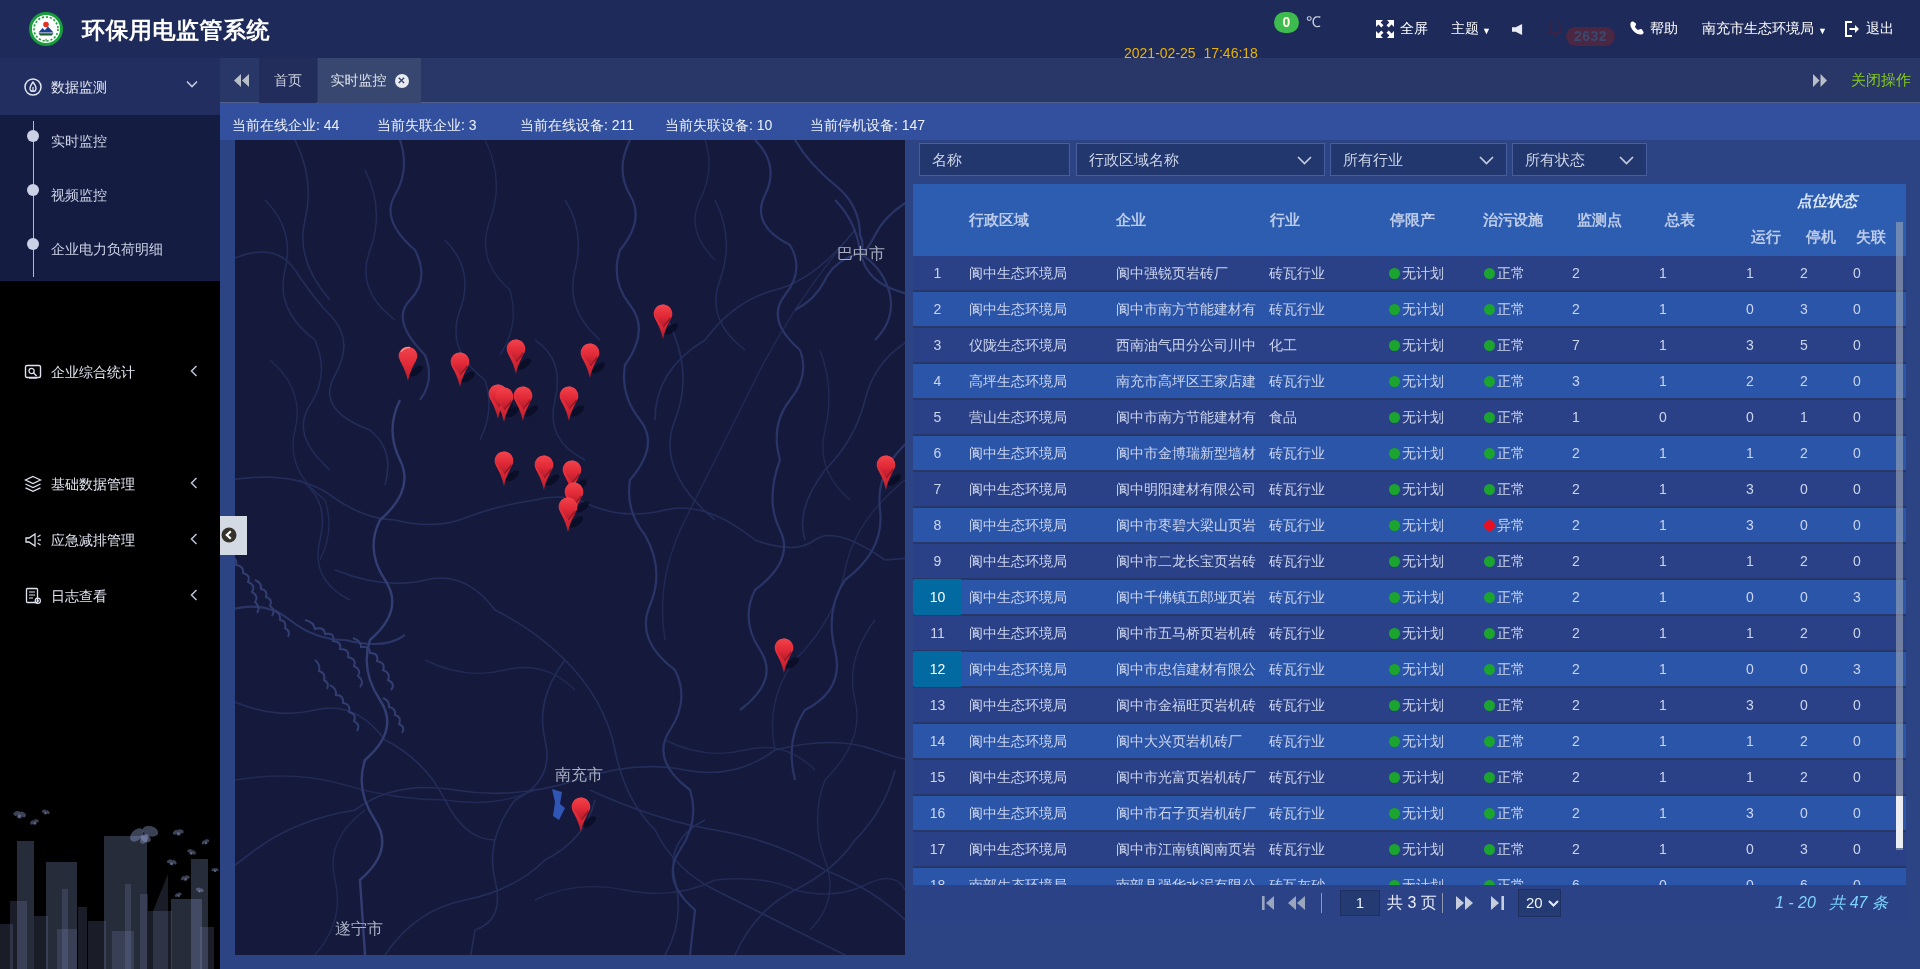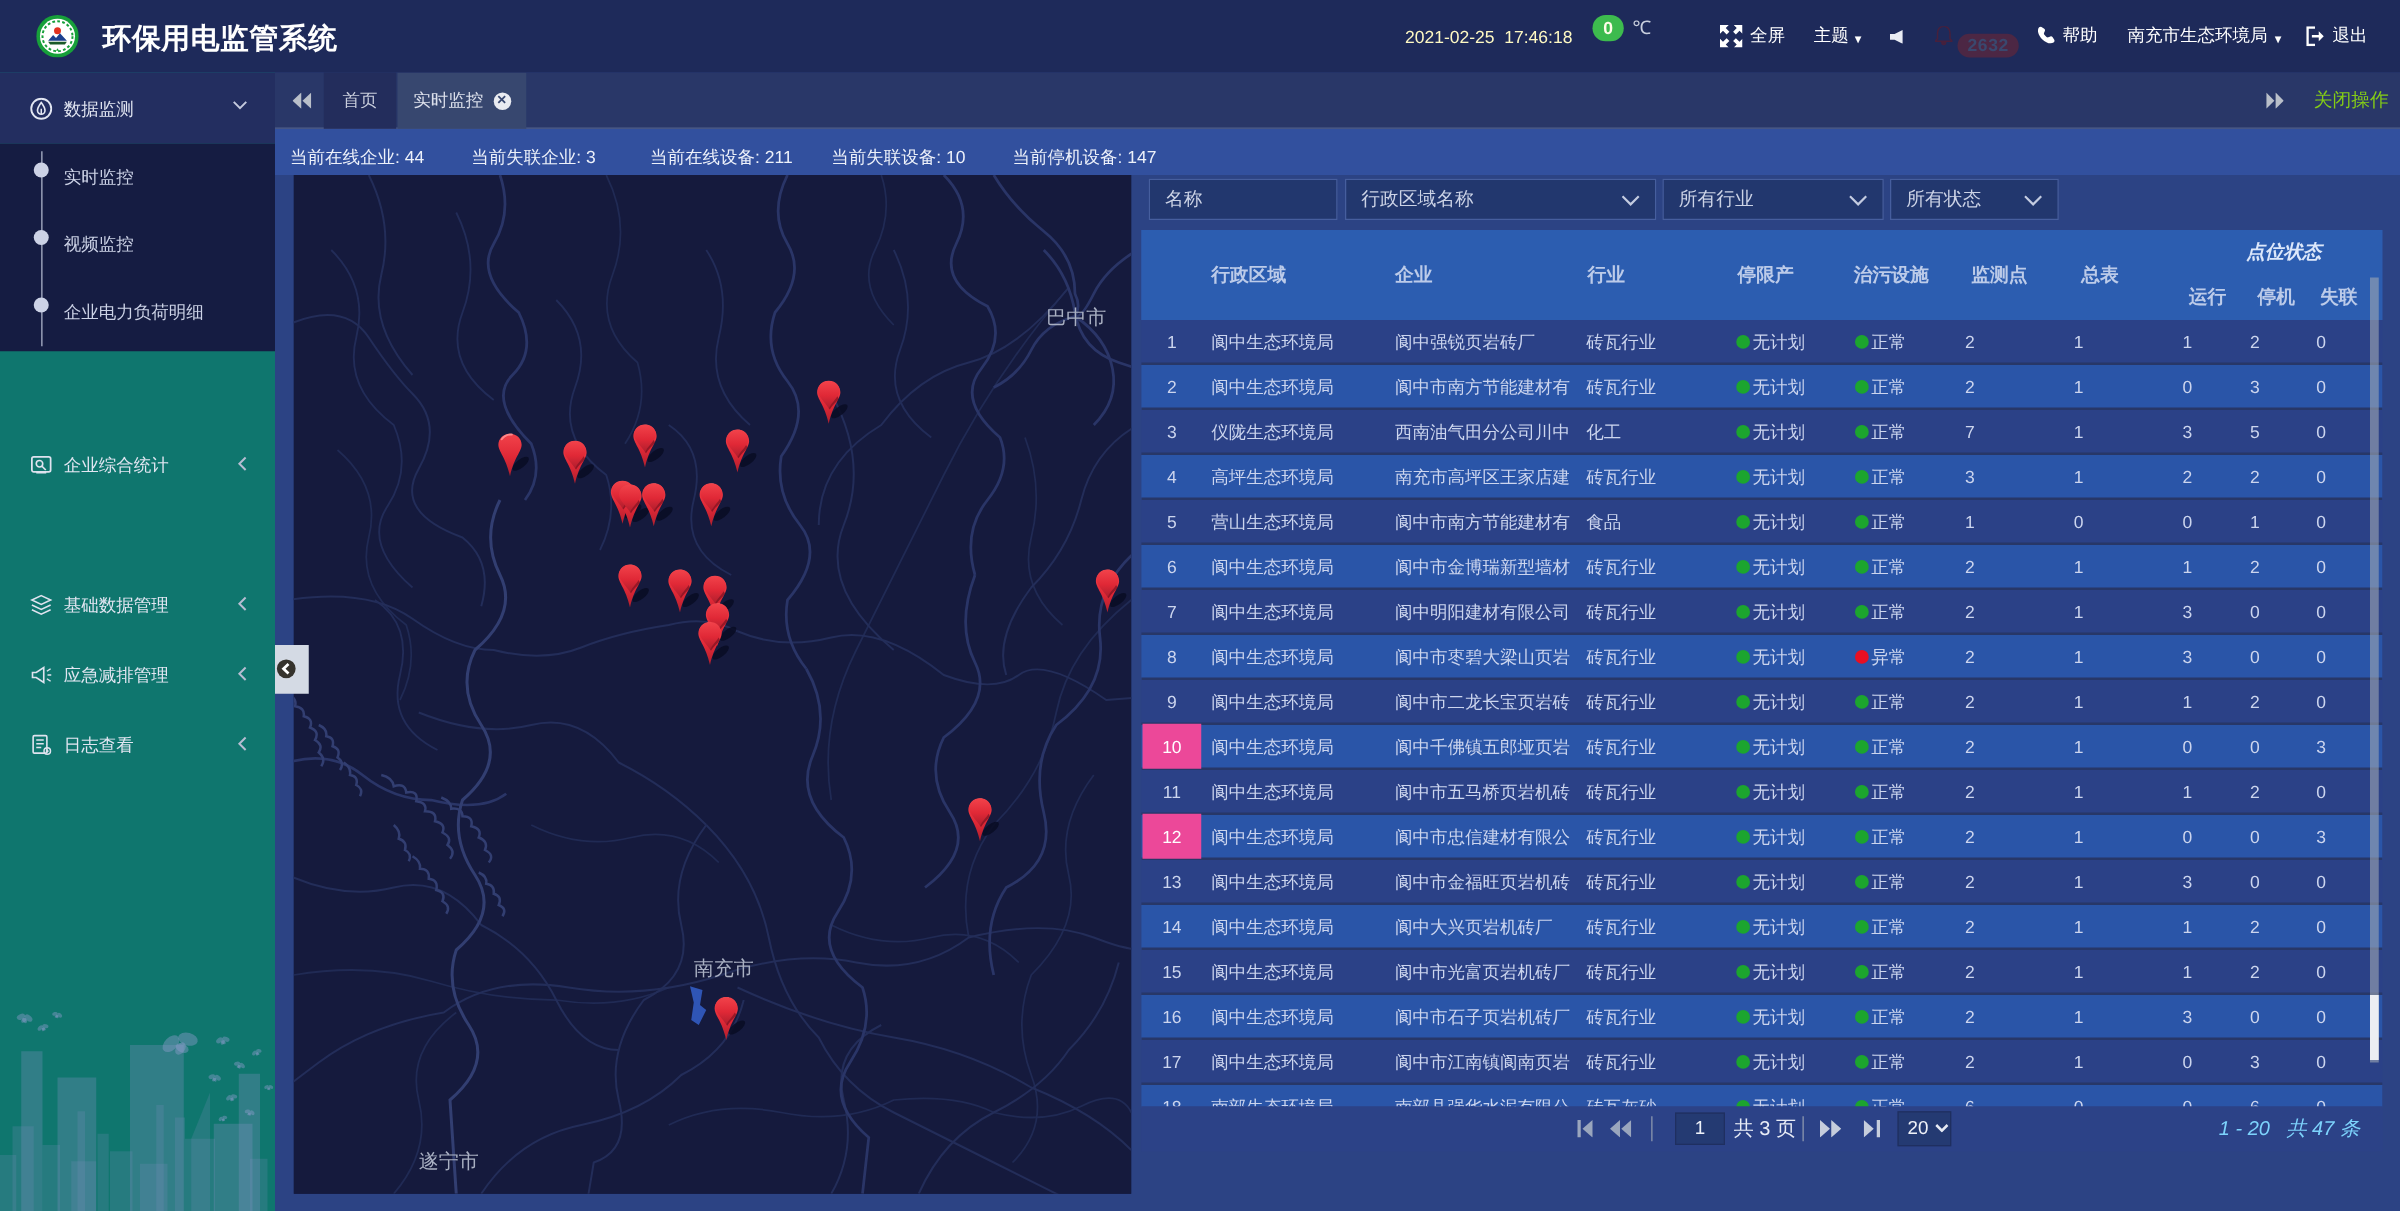--- a/index.html
+++ b/index.html
@@ -5,21 +5,21 @@
 html,body{margin:0;padding:0;width:1920px;height:969px;overflow:hidden;
  font-family:"Liberation Sans",sans-serif;background:#2c4384;}
 *{box-sizing:border-box;}
 .abs{position:absolute;}
 
 #header{position:absolute;left:0;top:0;width:1920px;height:58px;background:#1e2a5a;z-index:30;}
 #logo{position:absolute;left:29px;top:12px;width:34px;height:34px;}
 #title{position:absolute;left:82px;top:15px;font-size:23px;font-weight:bold;color:#fff;letter-spacing:0.5px;}
 .hitem{position:absolute;top:0;height:58px;display:flex;align-items:center;color:#fff;font-size:14px;}
 
-#sidebar{position:absolute;left:0;top:58px;width:220px;height:911px;background:#0f766e;z-index:20;overflow:hidden;}
+#sidebar{position:absolute;left:0;top:58px;width:220px;height:911px;background:#000000;z-index:20;overflow:hidden;}
 .m-item{position:absolute;left:0;width:220px;height:56px;color:#e2e6f2;}
 .m-ico{position:absolute;left:24px;top:50%;margin-top:-9px;width:18px;height:18px;}
 .m-txt{position:absolute;left:51px;top:50%;margin-top:-10px;font-size:14px;line-height:20px;}
 .m-ar{position:absolute;right:22px;top:50%;margin-top:-7px;font-size:13px;color:#b6bdd2;}
 
 #tabbar{position:absolute;left:220px;top:58px;width:1700px;height:45px;background:#293768;z-index:10;border-bottom:1px solid #50608c;}
 .tab{position:absolute;top:0;height:45px;display:flex;align-items:center;justify-content:center;font-size:14px;}
 
 #stats{position:absolute;left:220px;top:103px;width:1700px;height:37px;background:#32509e;color:#edf1fa;font-size:14px;}
 #stats span{position:absolute;top:14px;}
@@ -31,42 +31,42 @@
 #thead{position:absolute;left:913px;top:184px;width:993px;height:72px;background:#2c5db0;color:#bccbe9;font-weight:bold;font-size:15px;}
 #tbody{position:absolute;left:913px;top:256px;width:993px;height:630px;overflow:hidden;}
 .trow{position:relative;width:993px;height:36px;}
 .trow .cell{position:absolute;top:0;height:34px;line-height:34px;color:#ccd5ee;font-size:14px;}
 #pagebar{position:absolute;left:913px;top:885px;width:993px;height:36px;background:#2c4287;z-index:5;color:#e8ecf6;}
 
 .trow.odd{background:#2b4187;}
 .trow.even{background:#2a55a8;}
 .trow{border-bottom:2px solid #273768;}
 .cell.n{left:1px;width:47px;text-align:center;}
-.cell.n.sel{background:#ec4899;color:#fff;height:36px;line-height:36px;top:-1px;}
+.cell.n.sel{background:#0369a1;color:#fff;height:36px;line-height:36px;top:-1px;}
 .c1{left:56px;} .c2{left:203px;} .c3{left:356px;} .c4{left:476px;} .c5{left:571px;}
 .c6{left:633px;width:60px;text-align:center;} .c7{left:720px;width:60px;text-align:center;}
 .c8{left:807px;width:60px;text-align:center;} .c9{left:861px;width:60px;text-align:center;}
 .c10{left:914px;width:60px;text-align:center;}
 i.gdot,i.rdot{display:inline-block;width:11px;height:11px;border-radius:6px;margin-right:2px;vertical-align:-1px;}
 i.gdot{background:#1ca52e;} i.rdot{background:#e80f22;}
 </style>
 </head>
 <body>
 <div id="header">
   <svg id="logo" viewBox="0 0 34 34">
     <circle cx="17" cy="17" r="17" fill="#17a03a"></circle>
     <circle cx="17" cy="17" r="14" fill="#fff"></circle>
     <circle cx="17" cy="17" r="12" fill="none" stroke="#17a03a" stroke-width="1.6" stroke-dasharray="2.2 1.8"></circle>
     <circle cx="17" cy="12.5" r="2.8" fill="#e23220"></circle>
     <path d="M9.5 20.5 L13.5 16 L15.8 18.3 L19 14.5 L24.5 20.5 Z" fill="#1c3f8f"></path>
     <path d="M9.5 21.3 h15 l-1.6 2.2 h-11.8 Z" fill="#1a5a28"></path>
     <path d="M17 26.5 l1.2 2 h-2.4 Z" fill="#17a03a"></path>
   </svg>
   <div id="title">环保用电监管系统</div>
-  <div class="hitem" style="left:1124px;color:#fef9c3;font-size:14px;">2021-02-25&nbsp;&nbsp;17:46:18</div>
+  <div class="hitem" style="left:1124px;color:#eab308;font-size:14px;margin-top:24px;">2021-02-25&nbsp;&nbsp;17:46:18</div>
   <div class="hitem" style="left:1274px;top:-7px;">
       <span style="display:inline-block;width:25px;height:21px;border-radius:11px;background:#3dbb4e;color:#fffde8;font-size:14px;font-weight:bold;text-align:center;line-height:21px;">0</span>
     </div>
   <div class="hitem" style="left:1306px;top:-8px;color:#c9cfdd;font-size:15px;">℃</div>
   <svg class="hitem" style="left:1376px;top:20px;height:18px;" width="18" height="18" viewBox="0 0 18 18">
     <g fill="#fff">
         <path d="M0 0 L7 0 L4.6 2.4 L7.5 5.3 L5.3 7.5 L2.4 4.6 L0 7 Z"></path>
     <path d="M18 0 L11 0 L13.4 2.4 L10.5 5.3 L12.7 7.5 L15.6 4.6 L18 7 Z"></path>
     <path d="M0 18 L7 18 L4.6 15.6 L7.5 12.7 L5.3 10.5 L2.4 13.4 L0 11 Z"></path>
     <path d="M18 18 L11 18 L13.4 15.6 L10.5 12.7 L12.7 10.5 L15.6 13.4 L18 11 Z"></path>

